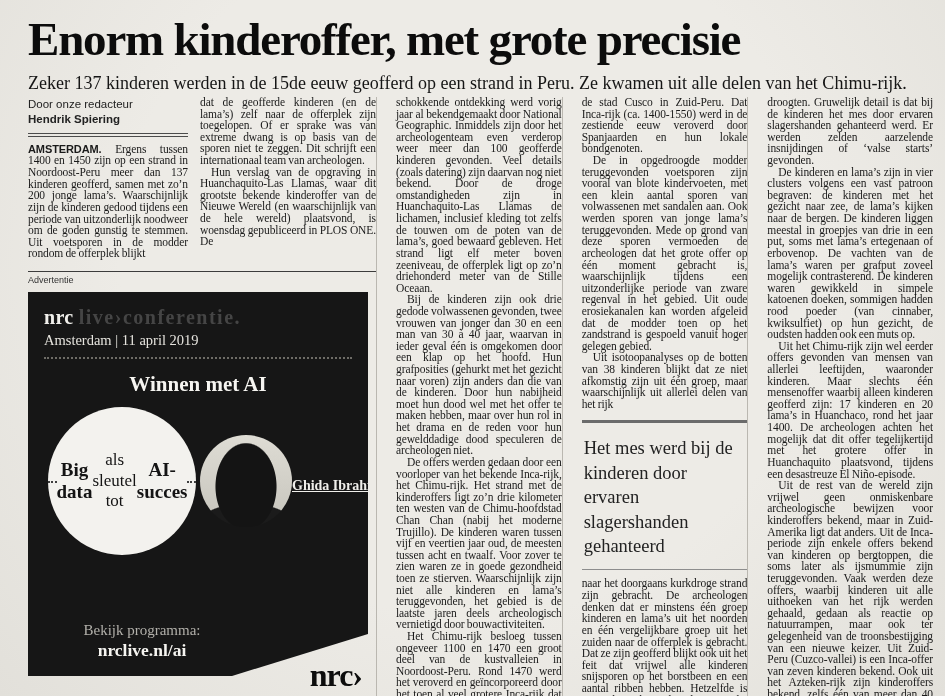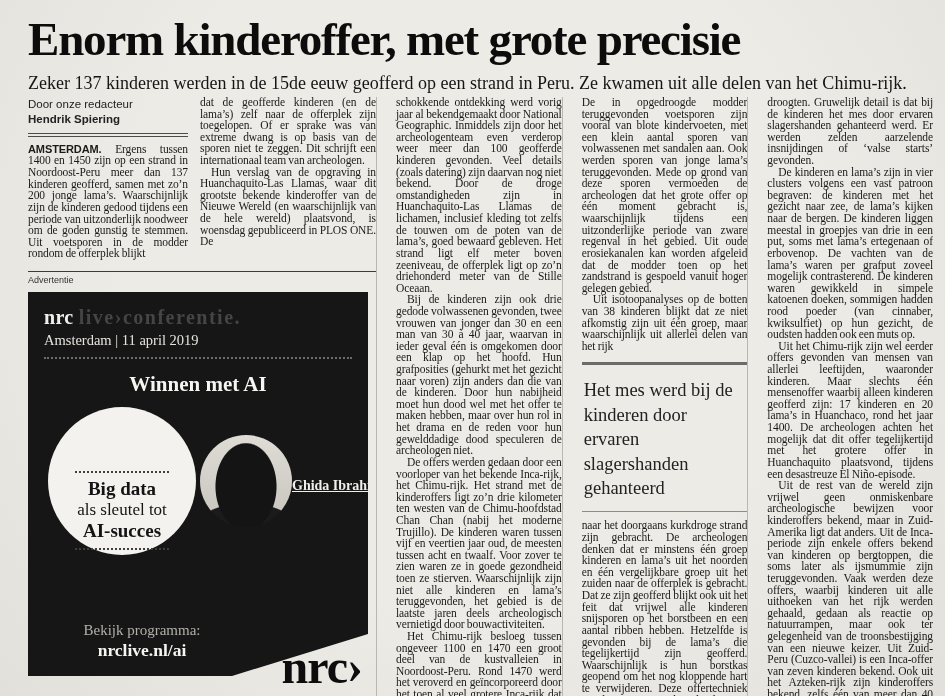--- a/index.html
+++ b/index.html
@@ -46,42 +46,42 @@
     clip-path: polygon(0 0, 100% 0, 100% calc(100% - 42px), 60% 100%, 0 100%);
   }
   .ad-brandline { font-size:20px; font-weight:bold; letter-spacing:0.3px; }
   .ad-brand-suffix { color:#454545; font-weight:bold; letter-spacing:1.5px; }
   .ad-event { font-size:14.5px; color:#e6e4de; margin-top:3px; }
   .ad-dotted { border-bottom:2px dotted #6e6c67; margin-top:8px; }
   .ad-title { text-align:center; font-size:21px; font-weight:bold; margin-top:13px; color:#f6f5f1; }
   .ad-row { display:flex; justify-content:space-between; margin-top:10px; }
   .ad-circle {
     width:148px; height:148px; border-radius:50%; background:#f3f2ee; color:#141414;
-    flex:none; margin-left:4px; display:flex; flex-direction:column;
-    align-items:center; justify-content:flex-end; text-align:center;
+    flex:none; margin-left:4px; display:flex; flex-direction:row;
+    align-items:center; justify-content:center; text-align:center;
   }
   .dots { width:94px; border-top:2px dotted #3f3f3f; margin:6px 0 5px; }
   .ad-circle .l1, .ad-circle .l3 { font-size:19px; font-weight:bold; line-height:1.15; }
   .ad-circle .l2 { font-size:17px; line-height:1.2; }
   .ad-speaker { width:152px; flex:none; display:flex; flex-direction:row; align-items:center;text-decoration:underline; }
   .ad-photo {
     width:92px; height:92px; border-radius:50%; flex:none;
     background:
       radial-gradient(ellipse 31px 44px at 50% 56%, #141414 97%, rgba(0,0,0,0) 100%),
       radial-gradient(ellipse 52px 26px at 50% 102%, #1b1b1b 96%, rgba(0,0,0,0) 100%),
       linear-gradient(#dedcd4, #c6c4bc);
   }
   .ad-name { font-size:14px; font-weight:bold; margin-top:9px; white-space:nowrap; }
   .dots-sm { width:128px; border-top:1px dotted #7a7874; margin:5px 0 6px; }
   .ad-role, .ad-company { font-size:12.5px; color:#c7c5c0; line-height:1.35; }
   .ad-cta { position:absolute; left:10px; bottom:15px; width:208px; text-align:center; }
   .ad-cta-label { font-size:15px; color:#b2b0aa; }
   .ad-cta-url { font-size:17.5px; font-weight:bold; color:#f6f5f1; margin-top:1px; }
   .ad-logo {
-    position:absolute; right:6px; bottom:-15px; font-size:48px; font-weight:800;
+    position:absolute; right:6px; bottom:-15px; font-size:32px; font-weight:800;
     color:#0d0d0d; font-family:"Liberation Serif", serif; letter-spacing:-1px; line-height:1;
   }
 </style>
 </head>
 <body>
 
 <div class="page">
 
   <h1 class="headline">Enorm kinderoffer, met grote precisie</h1>
   <p class="subhead">Zeker 137 kinderen werden in de 15de eeuw geofferd op een strand in Peru. Ze kwamen uit alle delen van het Chimu-rijk.</p>
@@ -142,20 +142,21 @@
     </div>
 
     <div class="body-col col3">
       <p class="body-text">schokkende ontdekking werd vorig jaar al bekendgemaakt door National Geographic. Inmiddels zijn door het archeologenteam even verderop weer meer dan 100 geofferde kinderen gevonden. Veel details (zoals datering) zijn daarvan nog niet bekend. Door de droge omstandigheden zijn in Huanchaquito-Las Llamas de lichamen, inclusief kleding tot zelfs de touwen om de poten van de lama’s, goed bewaard gebleven. Het strand ligt elf meter boven zeeniveau, de offerplek ligt op zo’n driehonderd meter van de Stille Oceaan.</p>
       <p class="body-text">Bij de kinderen zijn ook drie gedode volwassenen gevonden, twee vrouwen van jonger dan 30 en een man van 30 à 40 jaar, waarvan in ieder geval één is omgekomen door een klap op het hoofd. Hun grafposities (gehurkt met het gezicht naar voren) zijn anders dan die van de kinderen. Door hun nabijheid moet hun dood wel met het offer te maken hebben, maar over hun rol in het drama en de reden voor hun gewelddadige dood speculeren de archeologen niet.</p>
       <p class="body-text">De offers werden gedaan door een voorloper van het bekende Inca-rijk, het Chimu-rijk. Het strand met de kinderoffers ligt zo’n drie kilometer ten westen van de Chimu-hoofdstad Chan Chan (nabij het moderne Trujillo). De kinderen waren tussen vijf en veertien jaar oud, de meesten tussen acht en twaalf. Voor zover te zien waren ze in goede gezondheid toen ze stierven. Waarschijnlijk zijn niet alle kinderen en lama’s teruggevonden, het gebied is de laatste jaren deels archeologisch vernietigd door bouwactiviteiten.</p>
       <p class="body-text">Het Chimu-rijk besloeg tussen ongeveer 1100 en 1470 een groot deel van de kustvalleien in Noordoost-Peru. Rond 1470 werd het veroverd en geïncorporeerd door het toen al veel grotere Inca-rijk dat zijn basis had in</p>
     </div>
 
     <div class="body-col col4">
+      <p class="body-text">de stad Cusco in Zuid-Peru. Dat Inca-rijk (ca. 1400-1550) werd in de zestiende eeuw veroverd door Spanjaarden en hun lokale bondgenoten.</p>
       <p class="body-text">De in opgedroogde modder teruggevonden voetsporen zijn vooral van blote kindervoeten, met een klein aantal sporen van volwassenen met sandalen aan. Ook werden sporen van jonge lama’s teruggevonden. Mede op grond van deze sporen vermoeden de archeologen dat het grote offer op één moment gebracht is, waarschijnlijk tijdens een uitzonderlijke periode van zware regenval in het gebied. Uit oude erosiekanalen kan worden afgeleid dat de modder toen op het zandstrand is gespoeld vanuit hoger gelegen gebied.</p>
       <p class="body-text">Uit isotoopanalyses op de botten van 38 kinderen blijkt dat ze niet afkomstig zijn uit één groep, maar waarschijnlijk uit allerlei delen van het rijk</p>
       <div class="pullquote">Het mes werd bij de kinderen door ervaren slagershanden gehanteerd</div>
       <p class="body-text">naar het doorgaans kurkdroge strand zijn gebracht. De archeologen denken dat er minstens één groep kinderen en lama’s uit het noorden en één vergelijkbare groep uit het zuiden naar de offerplek is gebracht. Dat ze zijn geofferd blijkt ook uit het feit dat vrijwel alle kinderen snijsporen op het borstbeen en een aantal ribben hebben. Hetzelfde is gevonden bij de lama’s die tegelijkertijd zijn geofferd. Waarschijnlijk is hun borstkas geopend om het nog kloppende hart te verwijderen. Deze offertechniek wordt in sommige hooglanden van Peru nog altijd toegepast bij het offeren van lama’s, tijdens carnavalfeesten of grote</p>
     </div>
 
     <div class="body-col col5">
       <p class="body-text">droogten. Gruwelijk detail is dat bij de kinderen het mes door ervaren slagershanden gehanteerd werd. Er werden zelden aarzelende insnijdingen of ‘valse starts’ gevonden.</p>
       <p class="body-text">De kinderen en lama’s zijn in vier clusters volgens een vast patroon begraven: de kinderen met het gezicht naar zee, de lama’s kijken naar de bergen. De kinderen liggen meestal in groepjes van drie in een put, soms met lama’s ertegenaan of erbovenop. De vachten van de lama’s waren per grafput zoveel mogelijk contrasterend. De kinderen waren gewikkeld in simpele katoenen doeken, sommigen hadden rood poeder (van cinnaber, kwiksulfiet) op hun gezicht, de oudsten hadden ook een muts op.</p>
       <p class="body-text">Uit het Chimu-rijk zijn wel eerder offers gevonden van mensen van allerlei leeftijden, waaronder kinderen. Maar slechts één mensenoffer waarbij alleen kinderen geofferd zijn: 17 kinderen en 20 lama’s in Huanchaco, rond het jaar 1400. De archeologen achten het mogelijk dat dit offer tegelijkertijd met het grotere offer in Huanchaquito plaatsvond, tijdens een desastreuze El Niño-episode.</p>

